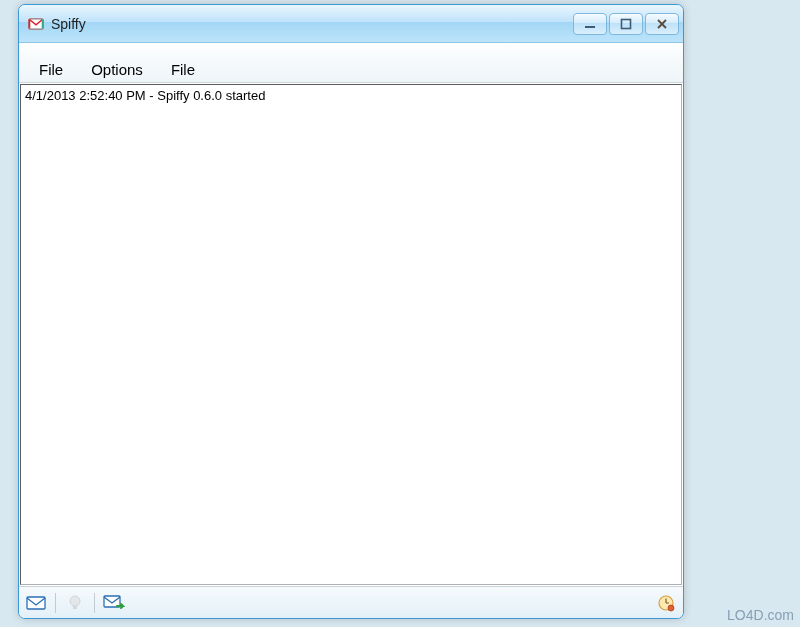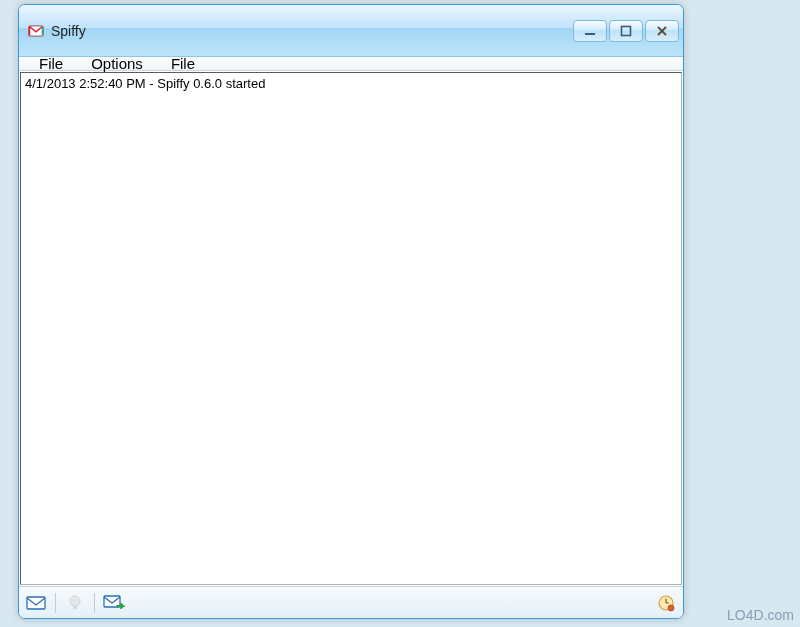--- a/index.html
+++ b/index.html
@@ -47,21 +47,21 @@
       background: #fff;
       border: 1px solid #3a9ad9;
       border-radius: 7px;
       box-shadow: 0 0 8px rgba(0,0,0,0.18);
       display: flex;
       flex-direction: column;
       overflow: hidden;
     }
 
     .titlebar {
-      height: 52px;
+      height: 38px;
       background: linear-gradient(to bottom, #eaf6fd 0%, #c1e3fb 45%, #a3d6f5 46%, #bce4fb 100%);
       border-bottom: 1px solid #8fc6e8;
       display: flex;
       align-items: center;
       padding: 0 4px 0 8px;
       border-top-left-radius: 6px;
       border-top-right-radius: 6px;
     }
 
     .title-icon {
@@ -98,25 +98,25 @@
       color: #3b5d77;
       cursor: pointer;
       font-weight: bold;
     }
 
     .win-btn.close {
       color: #555;
     }
 
     .menubar {
-      height: 14px;
+      height: 40px;
       background: linear-gradient(to bottom, #fdfefe 0%, #eef5f9 100%);
       border-bottom: 1px solid #d0d7db;
       display: flex;
-      align-items: center;
+      align-items: flex-end;
       padding-left: 6px;
     }
 
     .menu-item {
       padding: 4px 14px;
       font-size: 15px;
       color: #000;
       cursor: pointer;
     }
 

